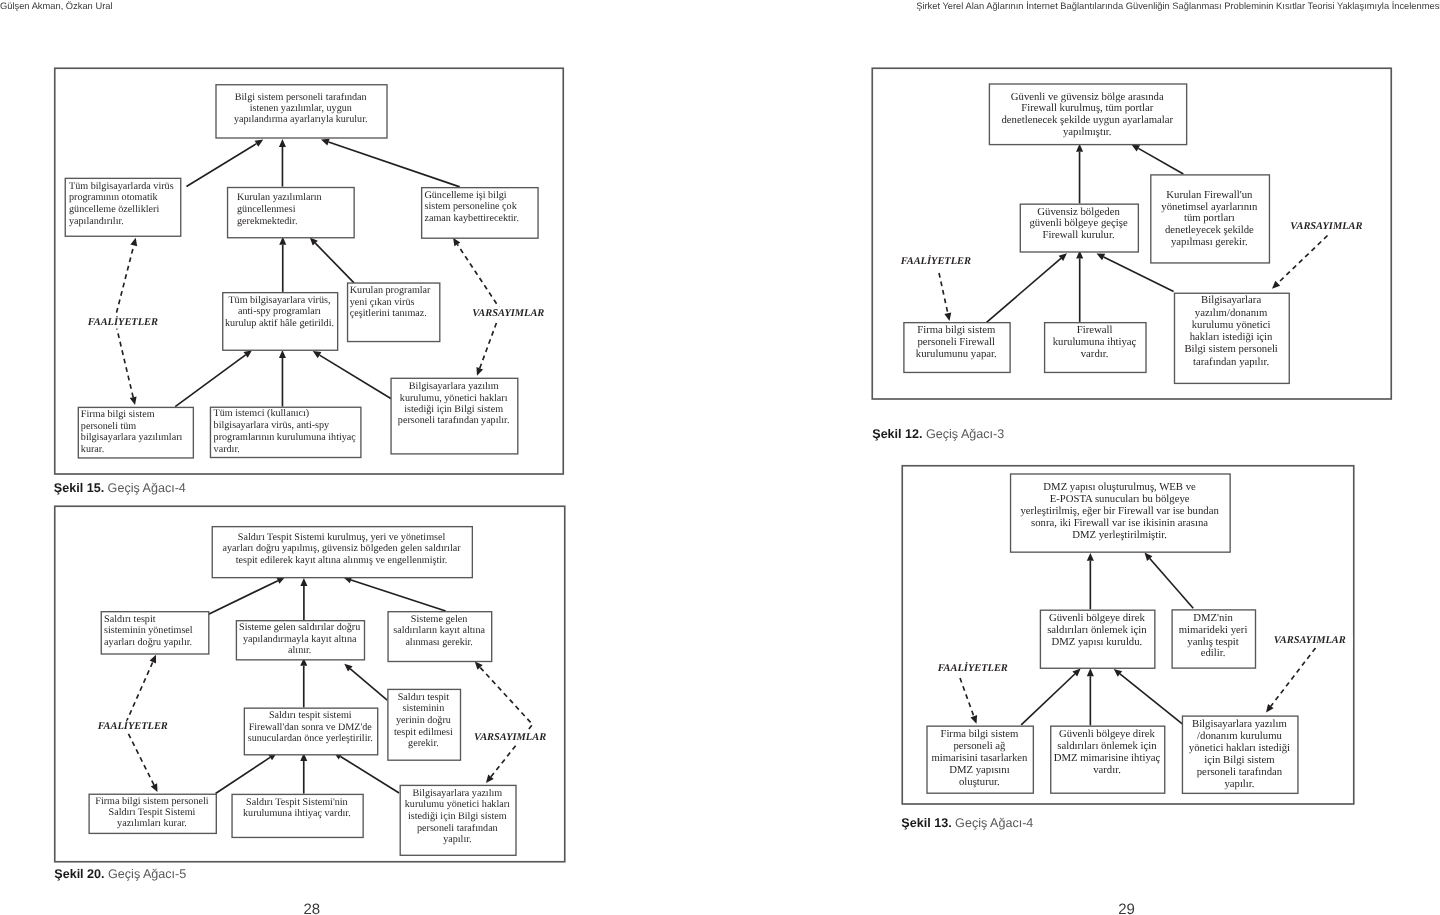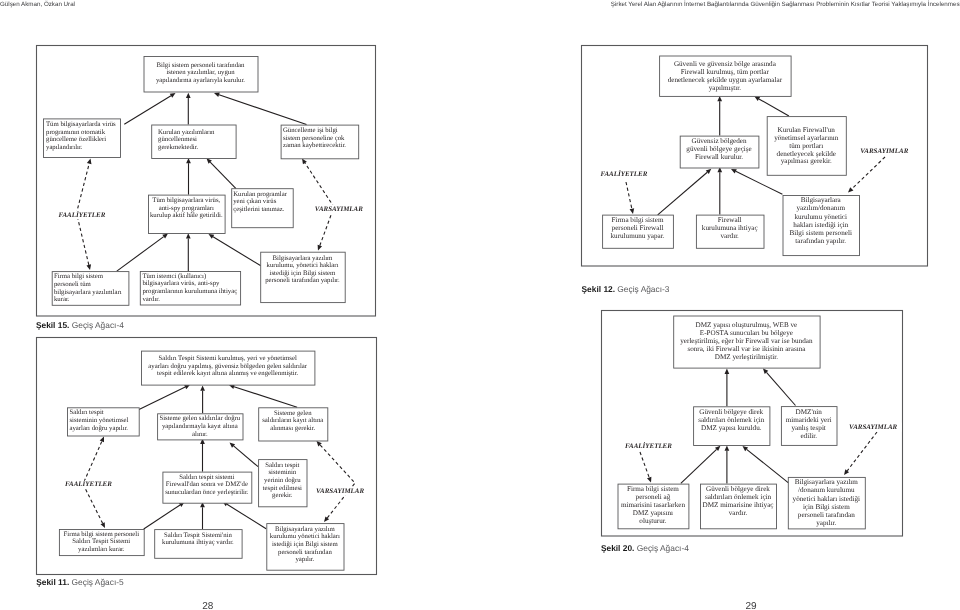--- a/index.html
+++ b/index.html
@@ -342,19 +342,19 @@
         <text x="738" y="507.06" font-size="7.15" text-anchor="middle">DMZ mimarisine ihtiyaç</text>
         <text x="738" y="515.0400000000001" font-size="7.15" text-anchor="middle">vardır.</text>
         <rect x="623.6" y="441.2355" width="54.538000000000004" height="8.9914" class="legendbg"></rect>
         <text x="625.1" y="447.5" class="legend" font-size="7.37">FAALİYETLER</text>
         <rect x="847.6" y="422.678" width="54.168000000000006" height="8.9304" class="legendbg"></rect>
         <text x="849.1" y="428.9" class="legend" font-size="7.32">VARSAYIMLAR</text>
       </g>
     </svg>
 
   <div class="cap" style="left:35.9px;top:320.8px;"><span class="lbl">Şekil 15.</span><span class="txt"> Geçiş Ağacı-4</span></div>
-  <div class="cap" style="left:36.2px;top:578.0px;"><span class="lbl">Şekil 11.</span><span class="txt"> Geçiş Ağacı-5</span></div>
+  <div class="cap" style="left:36.2px;top:578.0px;"><span class="lbl">Şekil 20.</span><span class="txt"> Geçiş Ağacı-5</span></div>
   <div class="cap" style="left:581.5px;top:285px;"><span class="lbl">Şekil 12.</span><span class="txt"> Geçiş Ağacı-3</span></div>
-  <div class="cap" style="left:600.9px;top:543.6px;"><span class="lbl">Şekil 20.</span><span class="txt"> Geçiş Ağacı-4</span></div>
+  <div class="cap" style="left:600.9px;top:543.6px;"><span class="lbl">Şekil 13.</span><span class="txt"> Geçiş Ağacı-4</span></div>
 
   <div class="pgn" style="left:202.3px;top:601px;">28</div>
   <div class="pgn" style="left:745.5px;top:601px;">29</div>
 </div>
 
 </body></html>

